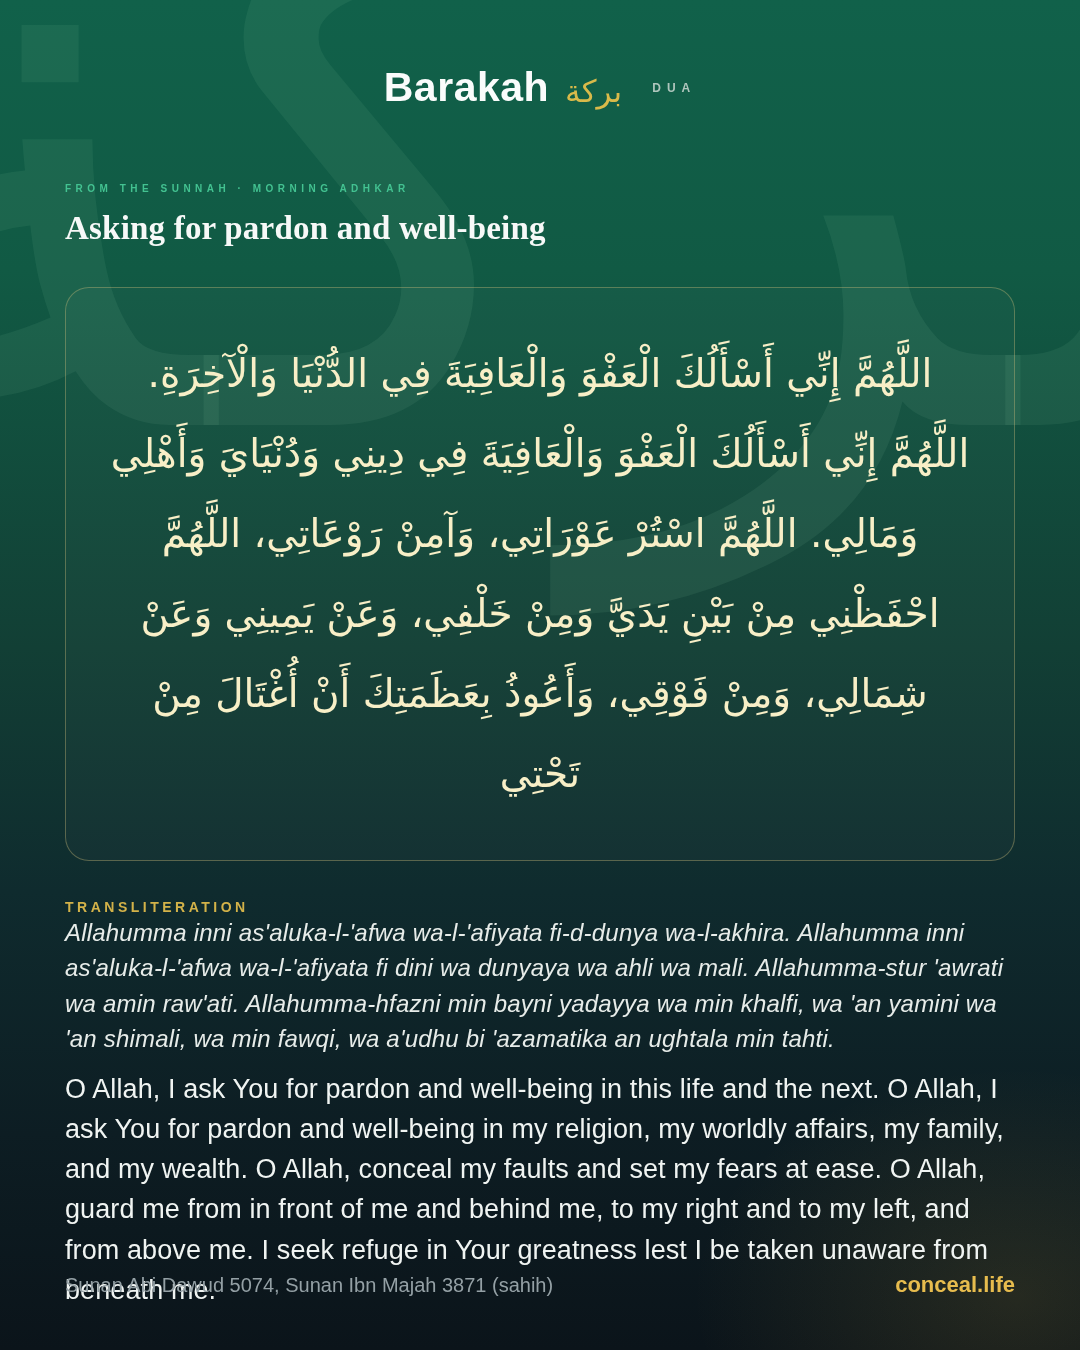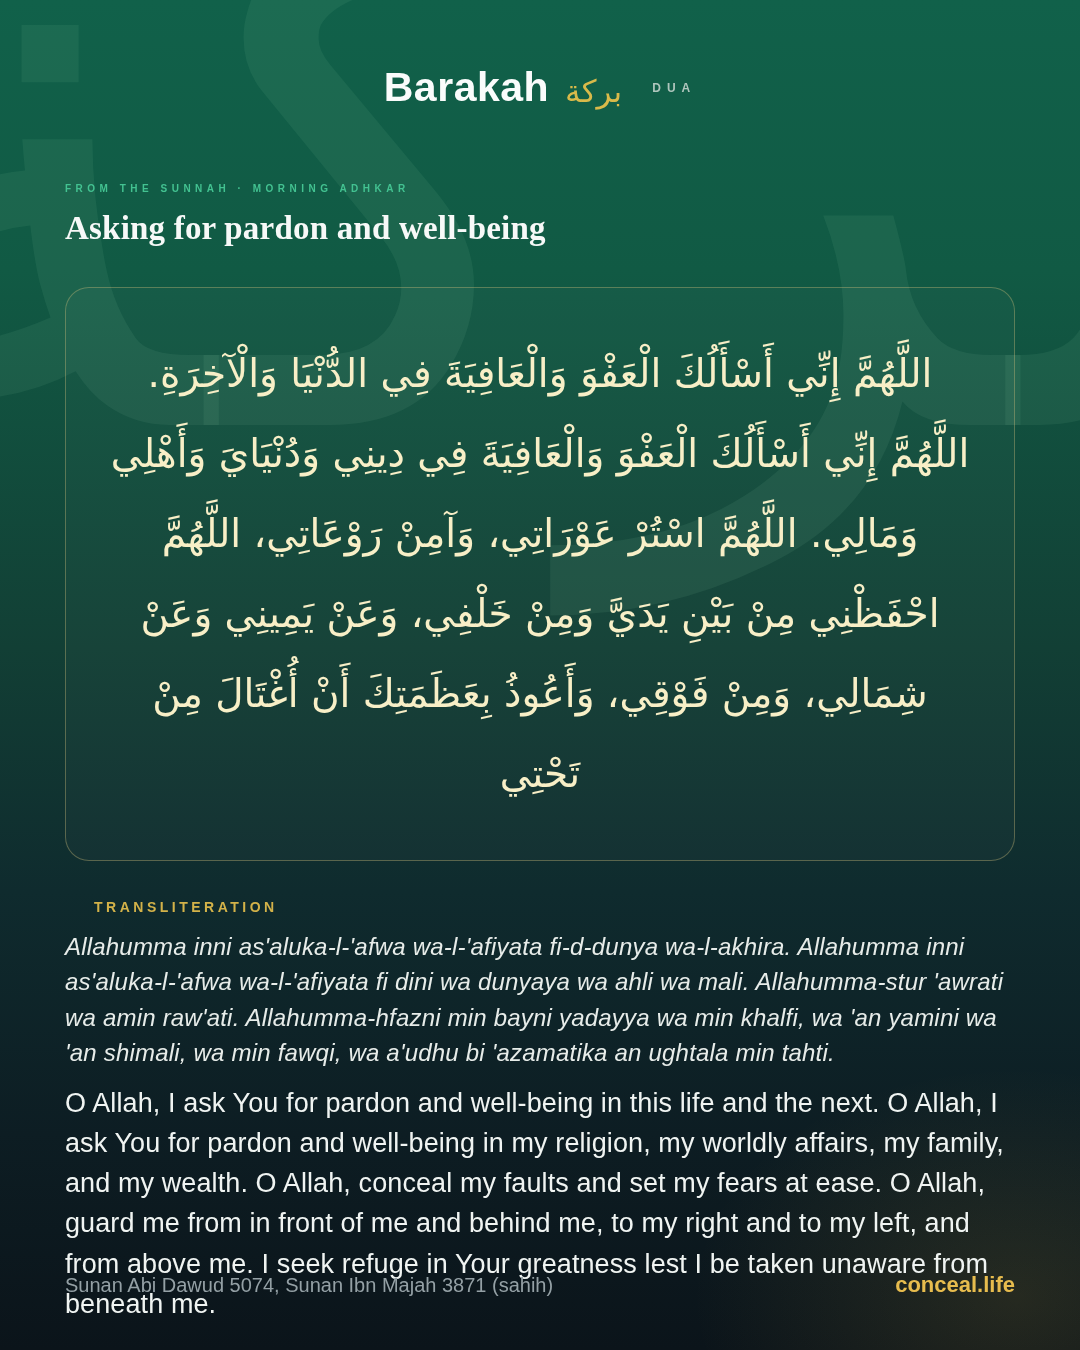--- a/index.html
+++ b/index.html
@@ -99,25 +99,23 @@
     font-size: 39px;
     line-height: 2.05;
     color: #f8efc7;
   }
 
   .section-label {
     font-size: 14px;
     font-weight: 700;
     letter-spacing: 3.5px;
     color: #d3b249;
-    margin-left: 29px;
   }
   .transliteration-label { margin-top: 38px; }
   .transliteration {
-    margin-top: 14px;
     font-style: italic;
     font-size: 24px;
     line-height: 1.48;
     color: #e7ece9;
     letter-spacing: 0.2px;
   }
   .translation-label { margin-top: 30px; }
   .translation {
     margin-top: 12px;
     font-size: 27px;

